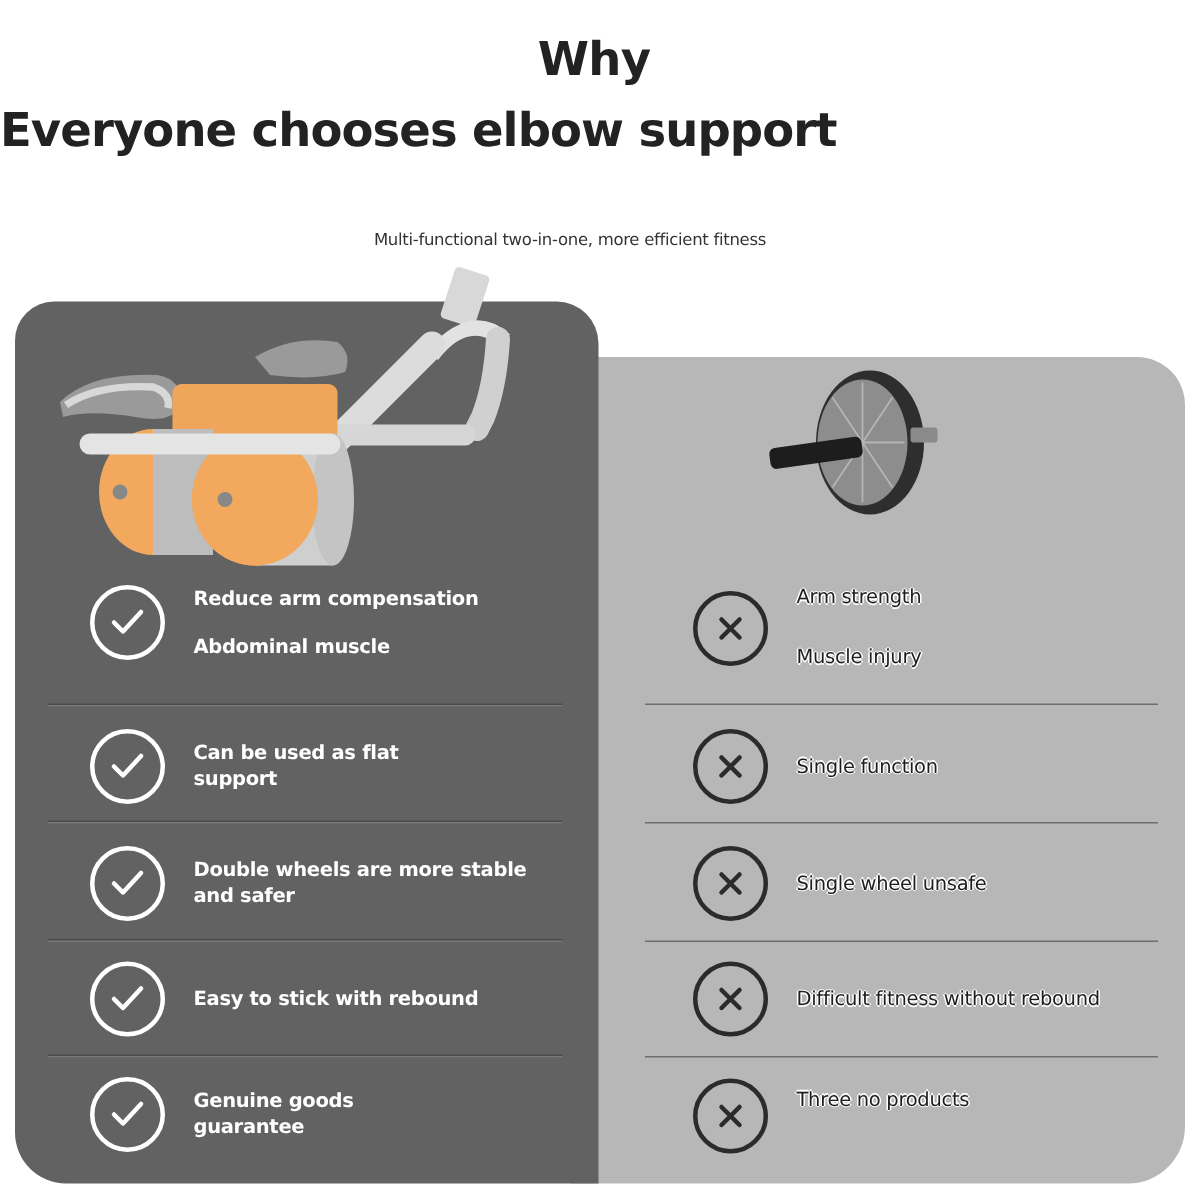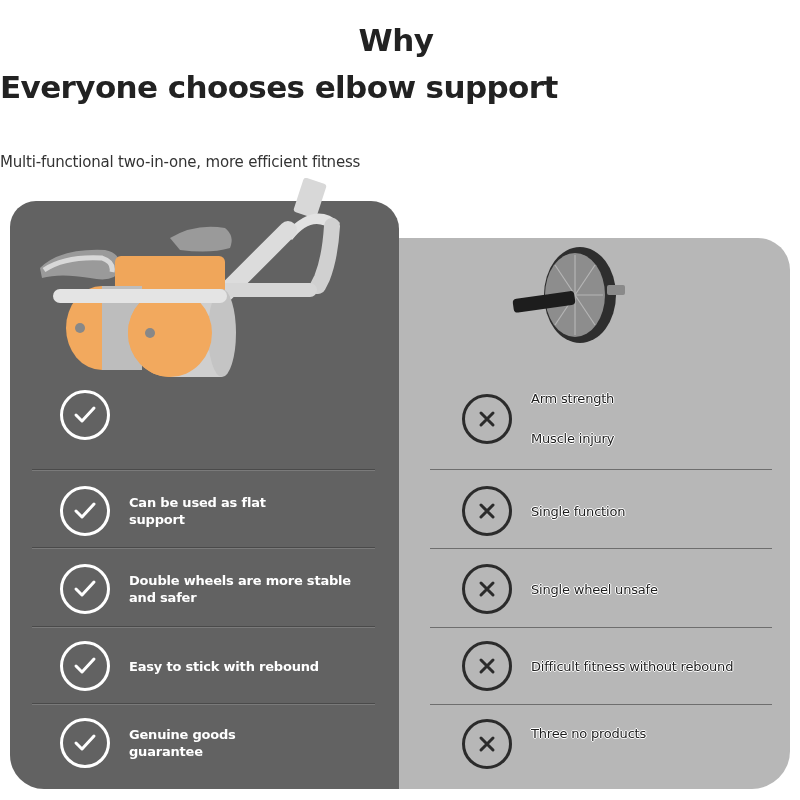--- a/index.html
+++ b/index.html
@@ -13,21 +13,21 @@
       text-align: center; font-size: 31px; font-weight: bold; color: #222222;
       letter-spacing: -0.5px;
     }
     .hdr-title {
       position: absolute; left: 0; width: 800px; top: 68px;
       text-align: left; font-size: 31px; font-weight: bold; color: #222222;
       line-height: 38px; letter-spacing: -0.6px;
     }
     .hdr-sub {
       position: absolute; left: 0; width: 760px; top: 153px;
-      font-size: 15px; color: #333333;
+      text-align: center; font-size: 11px; color: #333333;
       letter-spacing: -0.2px;
     }
     .panel-right {
       position: absolute; left: 380px; top: 238px; width: 410px; height: 551px;
       background: #b7b7b7; border-radius: 0 32px 38px 0;
     }
     .panel-left {
       position: absolute; left: 10px; top: 201px; width: 389px; height: 588px;
       background: #626262; border-radius: 26px 28px 0 34px;
     }
@@ -113,21 +113,23 @@
   <rect x="102" y="40" width="18" height="10" rx="2" fill="#8a8a8a"></rect>
 </svg>
 
 <div class="row left-row" style="top:390px">
   <div class="icon-circle check-circle">
     <svg width="24" height="20" viewBox="0 0 24 20">
         <path d="M3 10 L9 16 L21 3" stroke="#fff" stroke-width="3" fill="none" stroke-linecap="round" stroke-linejoin="round"></path>
       </svg>
   </div>
   <div class="texts">
+    <div class="lt">Reduce arm compensation</div>
     <div class="gap"></div>
+    <div class="lt">Abdominal muscle</div>
   </div>
 </div>
 <div class="divider l" style="top:469px"></div>
 
 <div class="row left-row" style="top:486px">
   <div class="icon-circle check-circle">
     <svg width="24" height="20" viewBox="0 0 24 20">
         <path d="M3 10 L9 16 L21 3" stroke="#fff" stroke-width="3" fill="none" stroke-linecap="round" stroke-linejoin="round"></path>
       </svg>
   </div>

